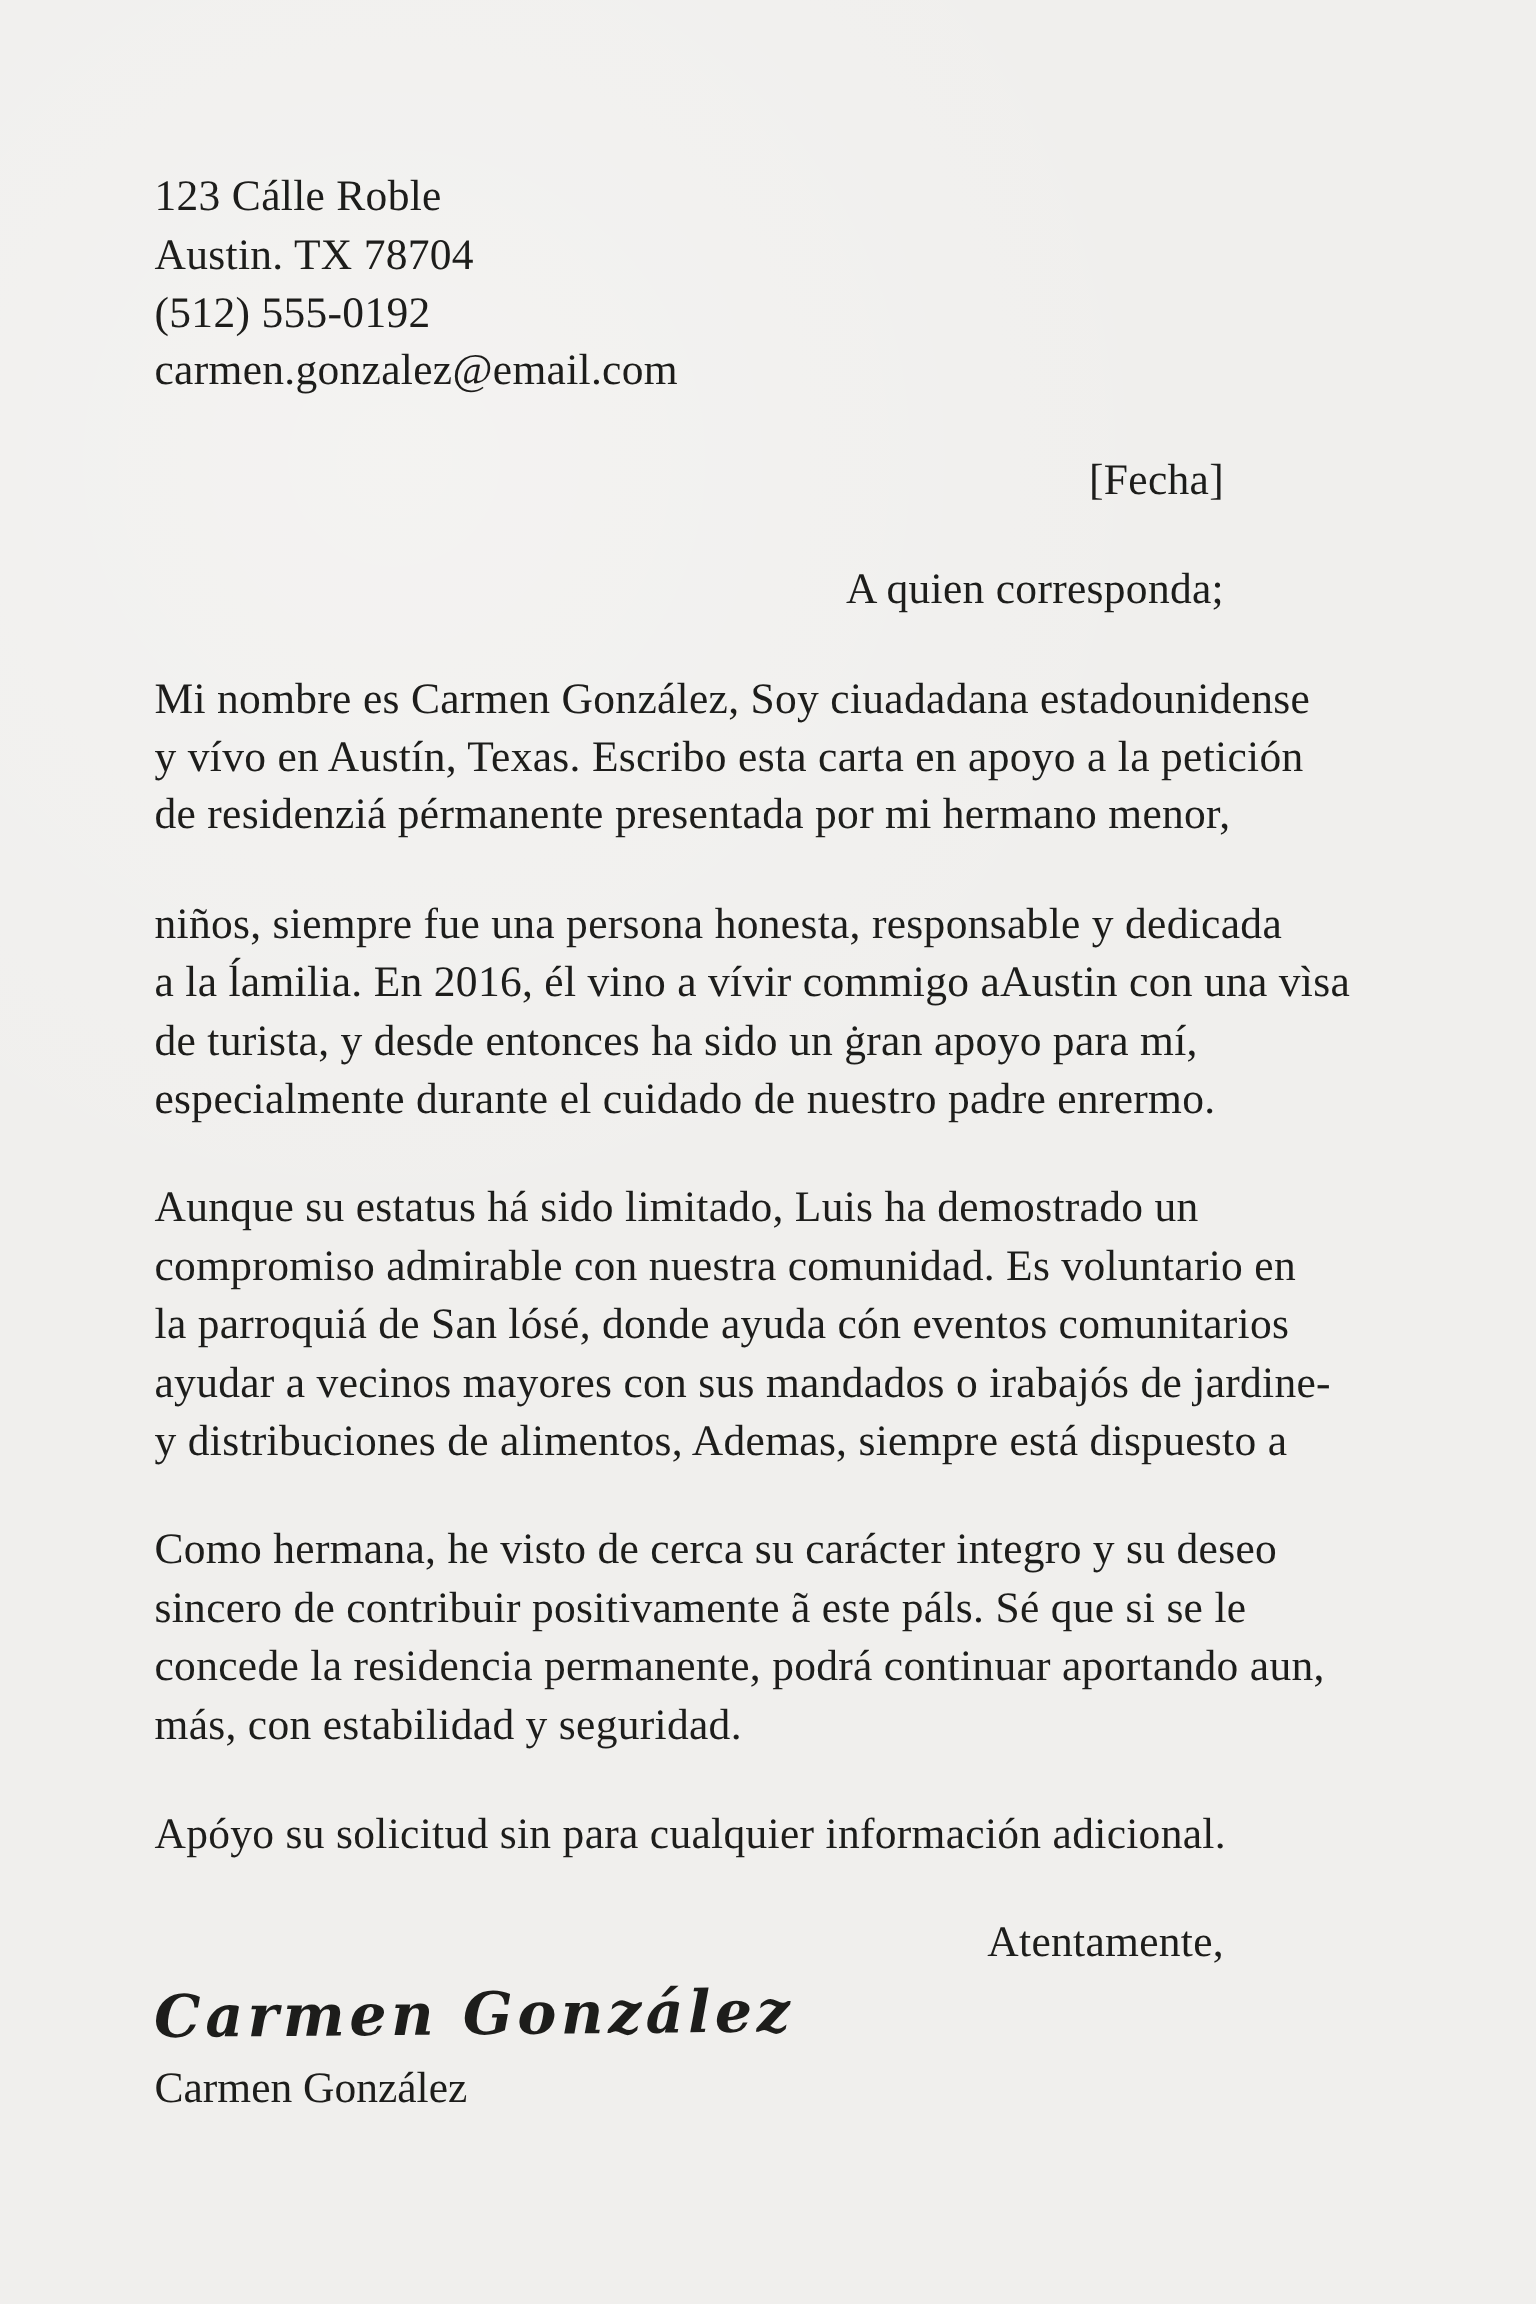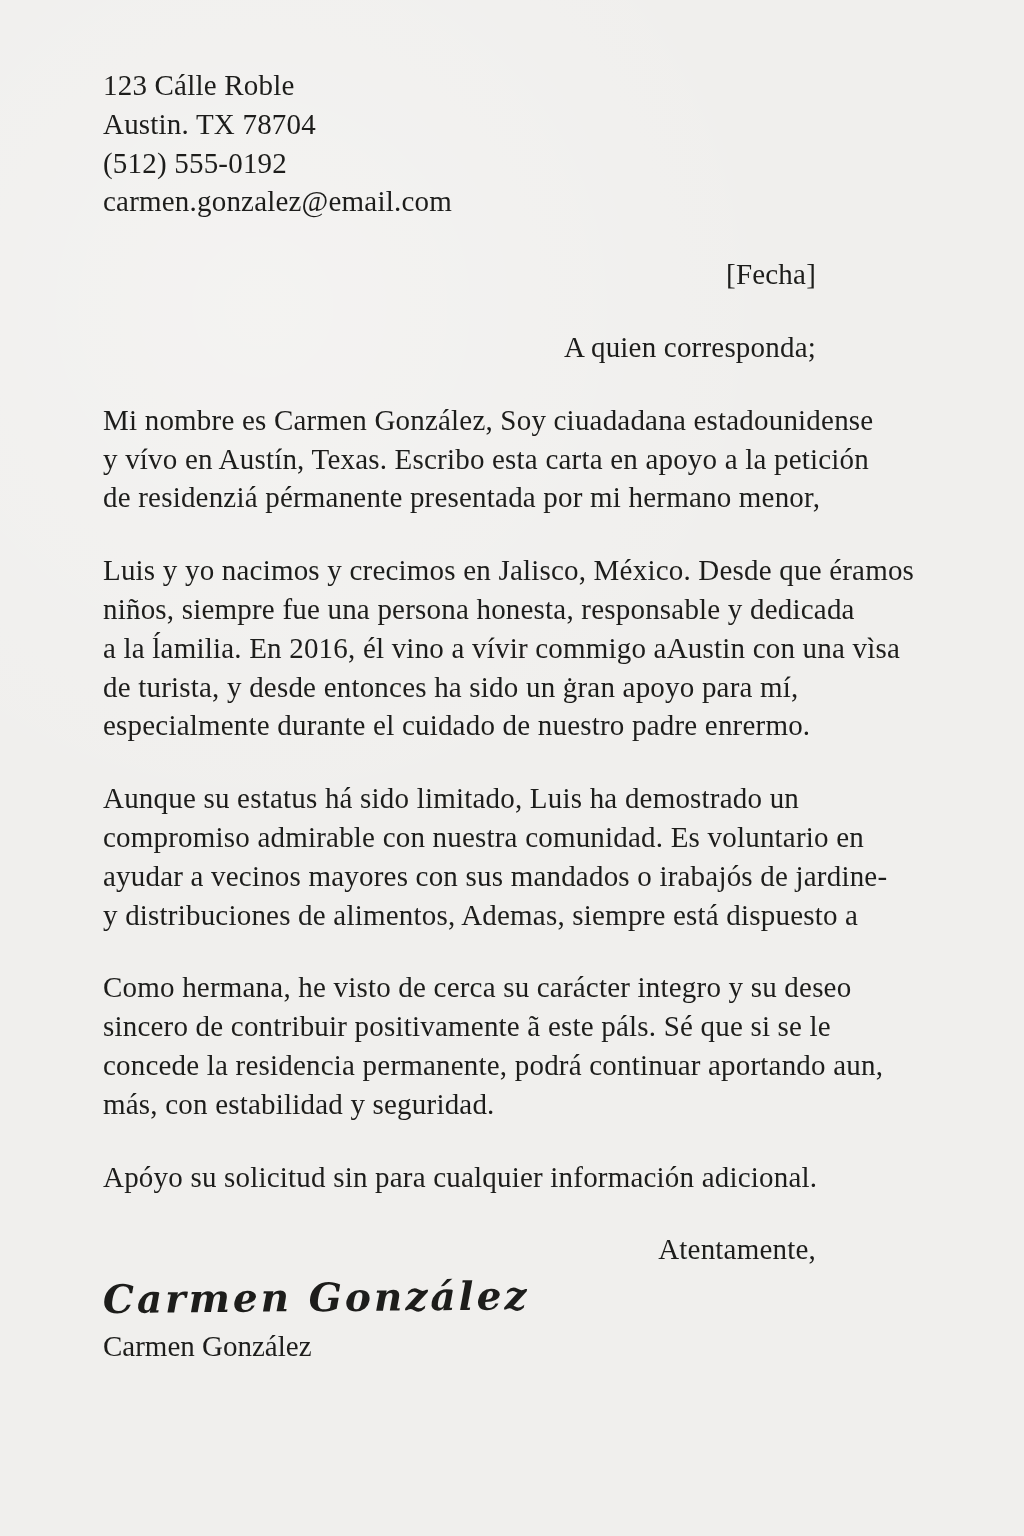--- a/index.html
+++ b/index.html
@@ -11,21 +11,21 @@
     height: 1536px;
     background: #f0efed;
     overflow: hidden;
     font-family: "Liberation Serif", "DejaVu Serif", serif;
     color: #1d1d1b;
   }
   .page {
     box-sizing: border-box;
     width: 876px;
     height: 1536px;
-    padding: 66px 60px 0 103px;
+    padding: 112px 60px 0 103px;
     background:
       radial-gradient(circle at 30% 20%, rgba(255,255,255,0.25), transparent 40%),
       #f0efed;
   }
   .block {
     margin: 0 0 34px 0;
   }
   .line {
     font-size: 29px;
     line-height: 38.8px;
@@ -77,30 +77,30 @@
 
   <div class="block single">A quien corresponda;</div>
 
   <div class="block">
     <div class="line">Mi nombre es Carmen González, Soy ciuadadana estadounidense</div>
     <div class="line">y vívo en Austín, Texas. Escribo esta carta en apoyo a la petición</div>
     <div class="line">de residenziá pérmanente presentada por mi hermano menor,</div>
   </div>
 
   <div class="block">
-    <div class="line">Luis y yo nacimos y crecimos en Jalisco, México. Desde que éramos</div>
     <div class="line">niños, siempre fue una persona honesta, responsable y dedicada</div>
     <div class="line">a la ĺamilia. En 2016, él vino a vívir commigo aAustin con una vìsa</div>
     <div class="line">de turista, y desde entonces ha sido un ġran apoyo para mí,</div>
     <div class="line">especialmente durante el cuidado de nuestro padre enrermo.</div>
   </div>
 
   <div class="block">
     <div class="line">Aunque su estatus há sido limitado, Luis ha demostrado un</div>
     <div class="line">compromiso admirable con nuestra comunidad. Es voluntario en</div>
+    <div class="line">la parroquiá de San lósé, donde ayuda cón eventos comunitarios</div>
     <div class="line">ayudar a vecinos mayores con sus mandados o irabajós de jardine-</div>
     <div class="line">y distribuciones de alimentos, Ademas, siempre está dispuesto a</div>
   </div>
 
   <div class="block">
     <div class="line">Como hermana, he visto de cerca su carácter integro y su deseo</div>
     <div class="line">sincero de contribuir positivamente ã este páls. Sé que si se le</div>
     <div class="line">concede la residencia permanente, podrá continuar aportando aun,</div>
     <div class="line">más, con estabilidad y seguridad.</div>
   </div>

